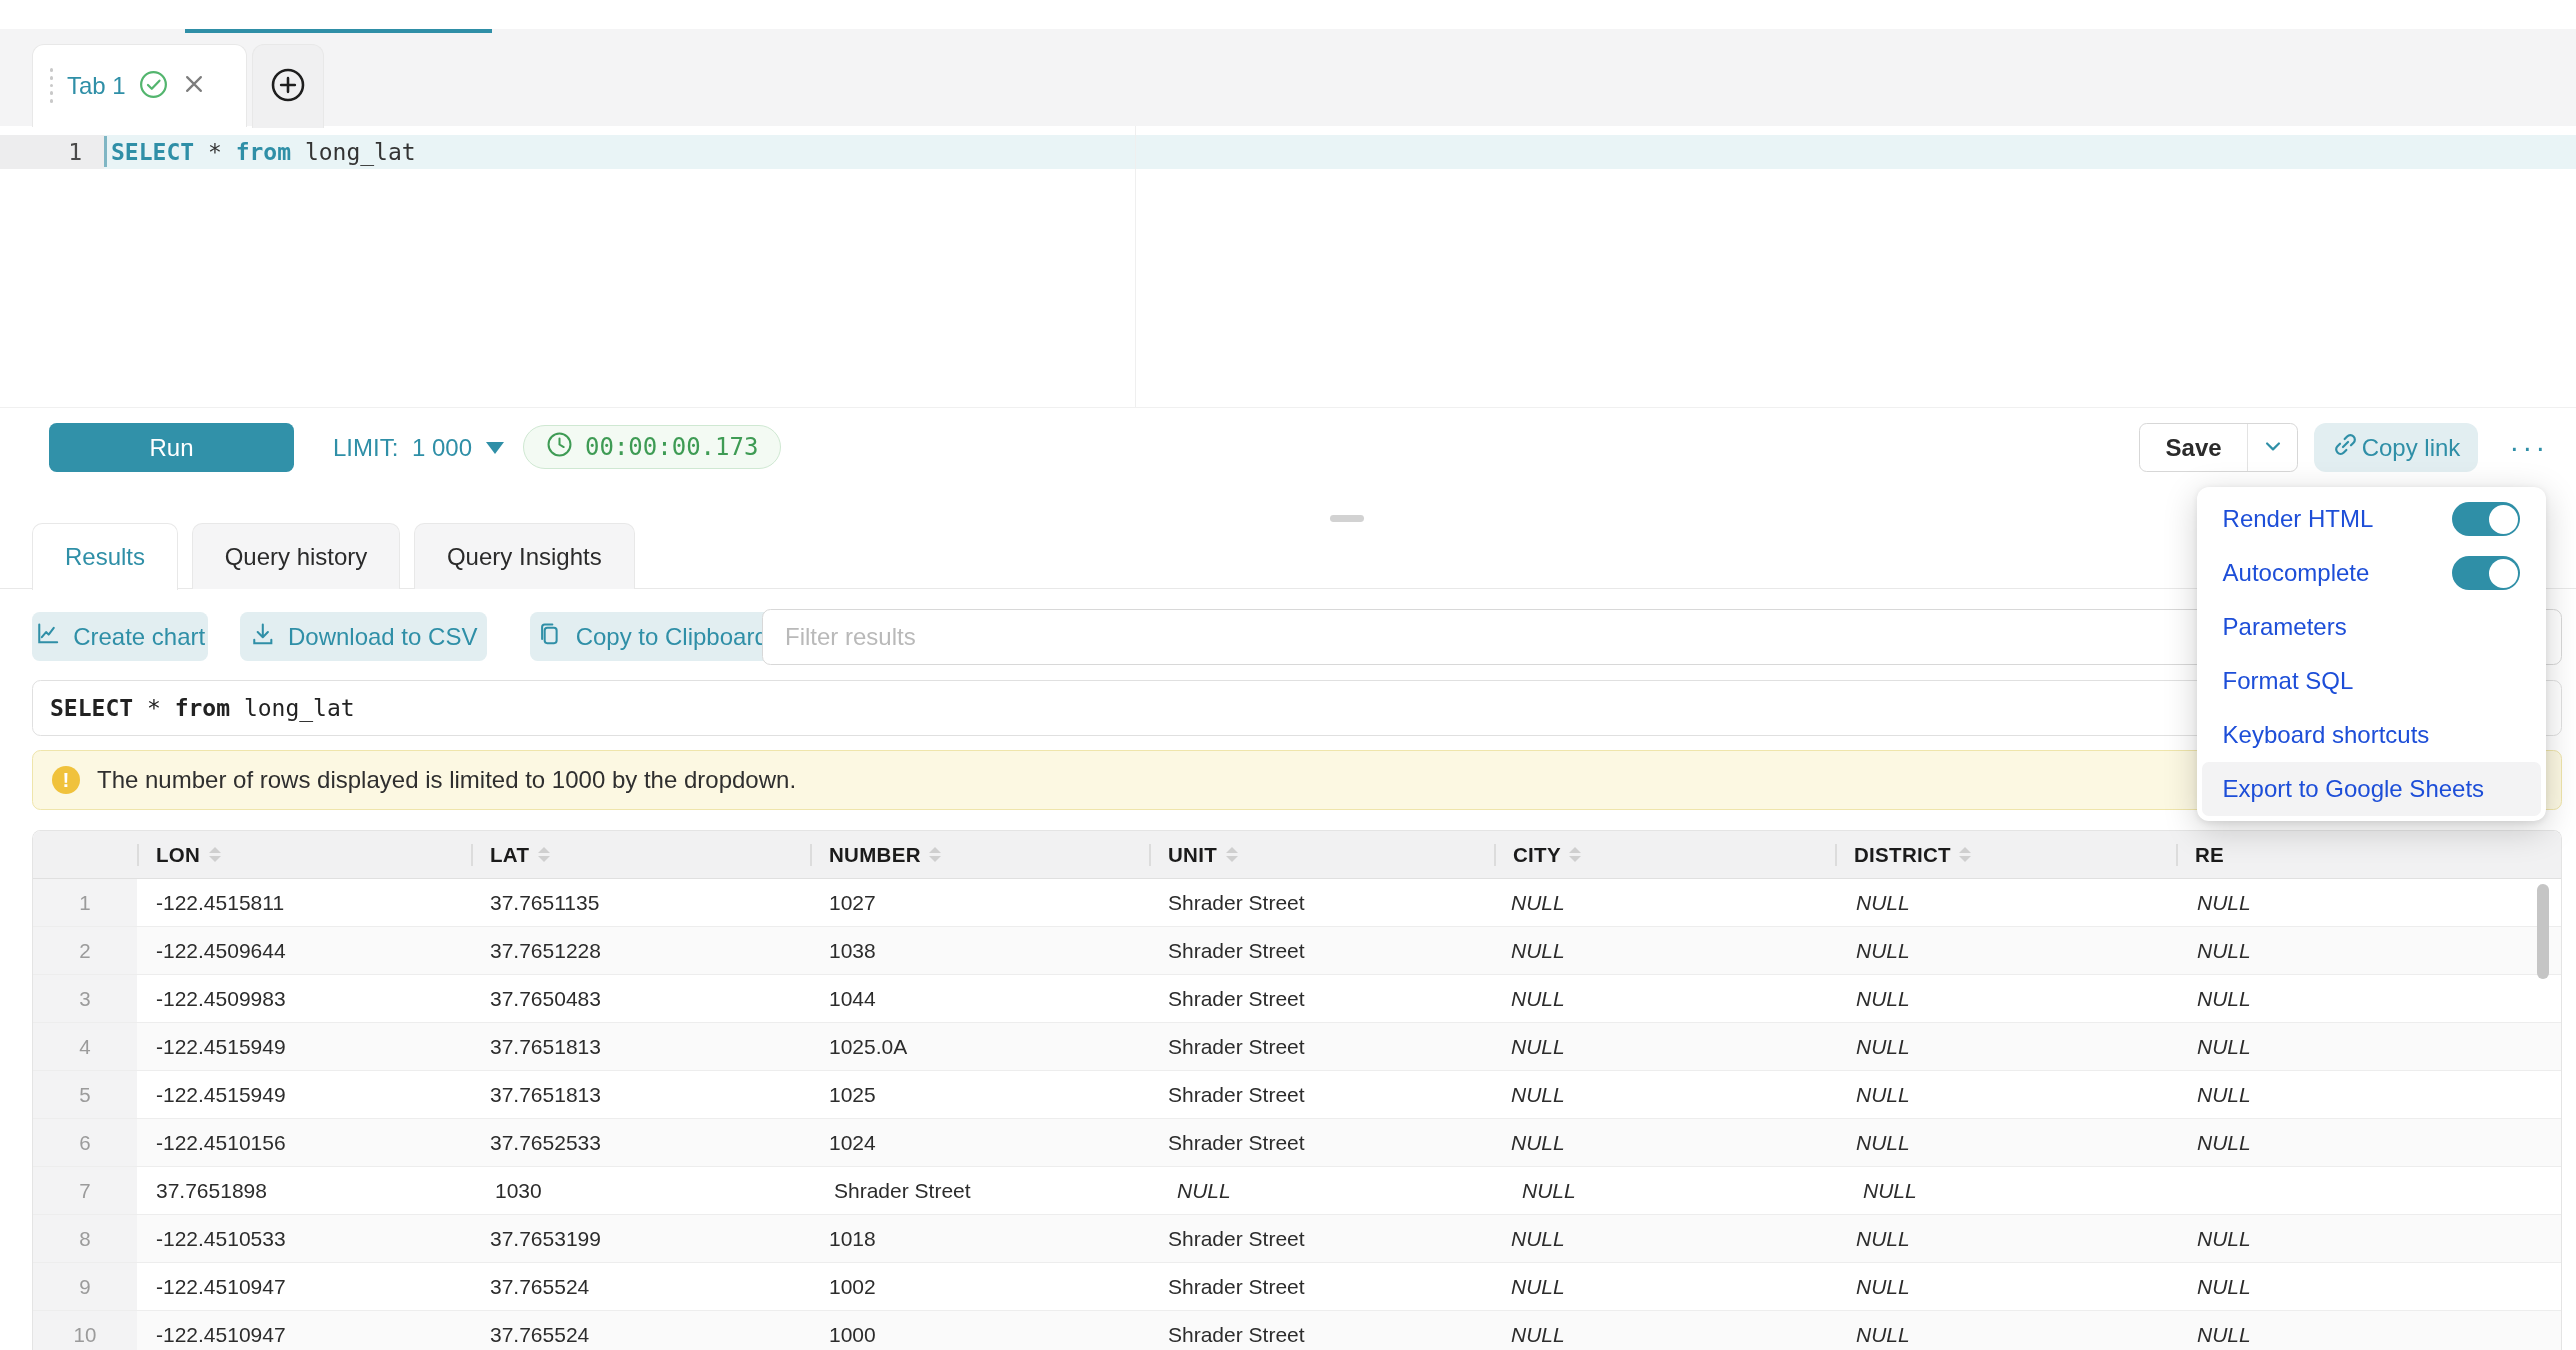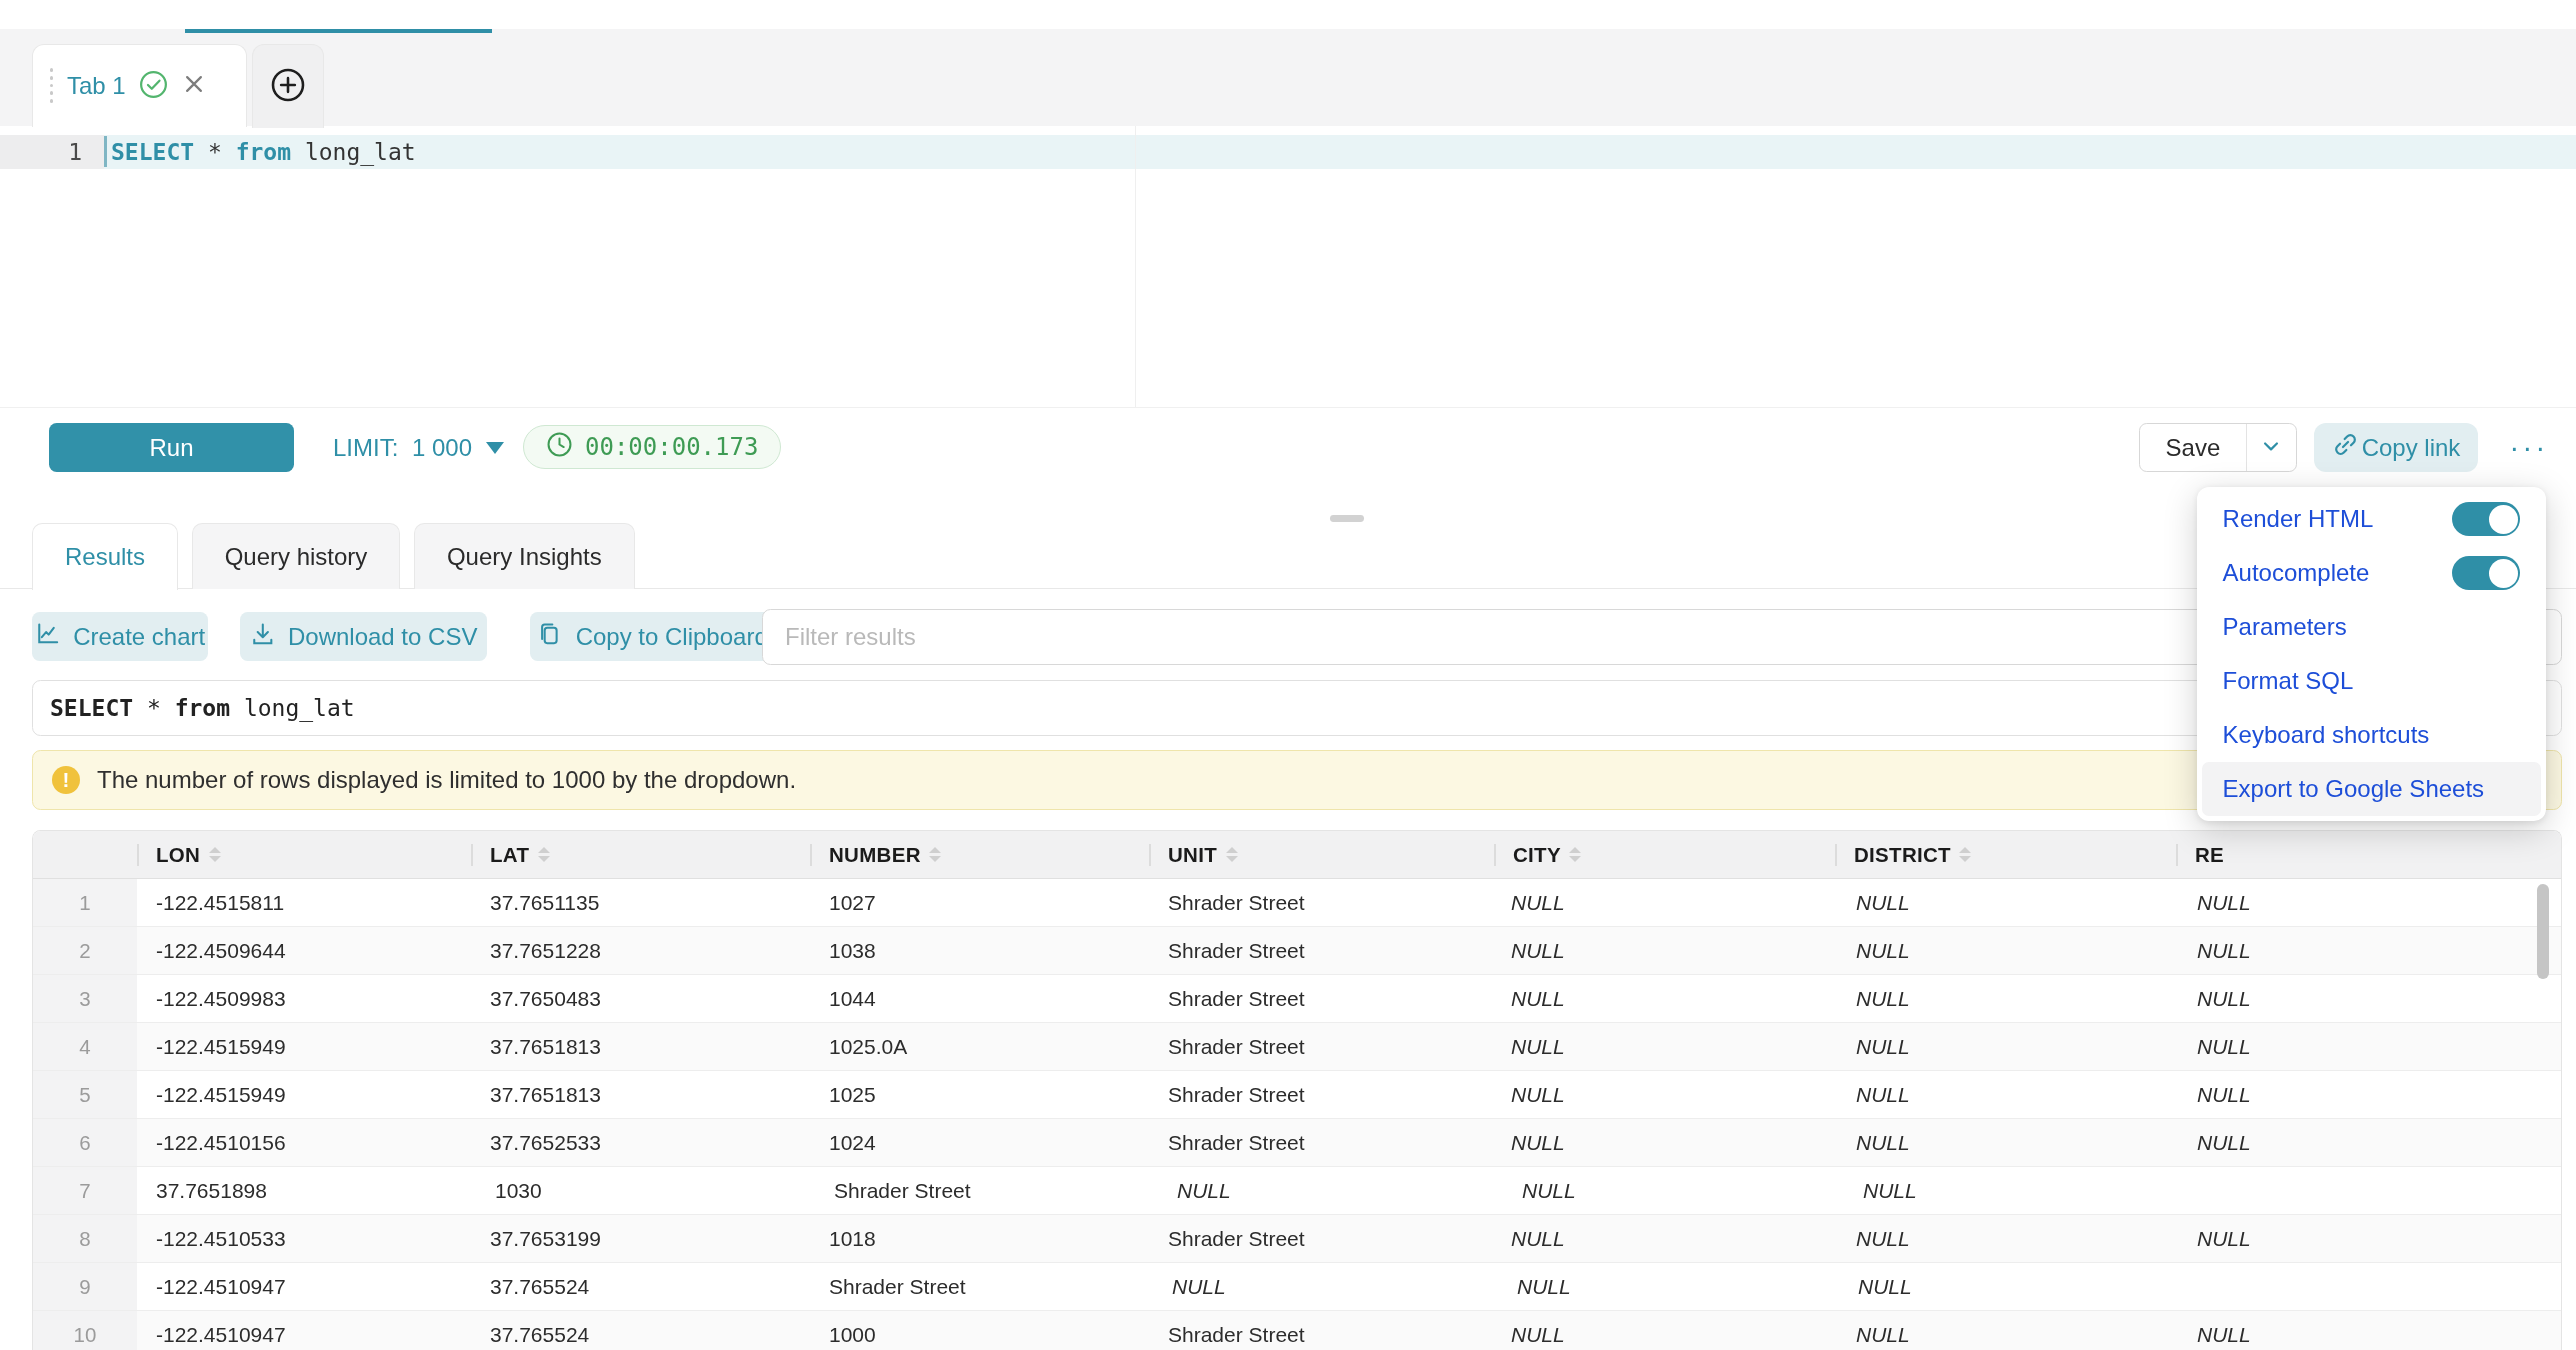--- a/index.html
+++ b/index.html
@@ -33,21 +33,21 @@
   
   .run-bar{position:absolute;left:0;top:378px;width:2576px;height:99px;background:#fff;border-top:0.9px solid #f0f0f0;}
   .run-btn{position:absolute;left:49px;top:15.3px;width:245px;height:49px;background:#3191a9;border-radius:7.7px;
     color:#fff;font-size:24px;display:flex;align-items:center;justify-content:center;}
   .limit{position:absolute;left:333px;top:15.3px;height:49px;display:flex;align-items:center;gap:13.6px;color:#2f8fa7;font-size:24px;font-weight:500;}
   .caret-down{width:0;height:0;border-left:9.4px solid transparent;border-right:9.4px solid transparent;border-top:12px solid #2f8fa7;}
   .timer{position:absolute;left:523px;top:17px;height:44px;padding:0 22px;border:1.7px solid #cfe8d2;background:#f3faf3;
     border-radius:24px;display:flex;align-items:center;gap:12px;box-sizing:border-box;}
   .timer span{font-size:24px;color:#3e9b54;}
   .save-split{position:absolute;left:2139px;top:15.3px;height:49px;display:flex;background:#fff;border:0.9px solid #d7d7d7;border-radius:7.7px;box-sizing:border-box;}
-  .save-main{padding:0 25.6px;display:flex;align-items:center;font-size:24px;color:#2b2b2b;}
+  .save-main{padding:0 25.6px;display:flex;align-items:center;font-size:24px;color:#2b2b2b;font-weight:bold;}
   .save-caret{width:49px;display:flex;align-items:center;justify-content:center;border-left:0.9px solid #e3e3e3;}
   .copy-link{position:absolute;left:2314px;top:15.3px;height:49px;width:164px;background:#e2eef1;border-radius:12px;
     display:flex;align-items:center;justify-content:center;gap:3px;color:#2f8fa7;font-size:24px;}
   .more-btn{position:absolute;left:2496px;top:15.3px;width:66px;height:49px;display:flex;align-items:center;justify-content:center;
     color:#2f8fa7;font-size:29px;letter-spacing:3.4px;}
 
   .drag-handle{position:absolute;left:1330px;top:486px;width:34px;height:6.8px;border-radius:3.4px;background:#d2d2d2;}
 
   
   .rtabs{position:absolute;left:32px;top:494px;display:flex;gap:13.6px;z-index:2;}
@@ -370,20 +370,21 @@
           <div class="td" style="width: 343px;">Shrader Street</div>
           <div class="td null" style="width: 345px;">NULL</div>
           <div class="td null" style="width: 341px;">NULL</div>
           <div class="td null" style="width: 341px;">NULL</div>
           <div class="td" style="width: 290px;"></div>
         </div>
         <div class="trow">
           <div class="td rownum" style="width: 104px;">9</div>
           <div class="td" style="width: 334px;">-122.4510947</div>
           <div class="td" style="width: 339px;">37.765524</div>
+          <div class="td" style="width: 339px;">1002</div>
           <div class="td" style="width: 343px;">Shrader Street</div>
           <div class="td null" style="width: 345px;">NULL</div>
           <div class="td null" style="width: 341px;">NULL</div>
           <div class="td null" style="width: 341px;">NULL</div>
           <div class="td" style="width: 290px;"></div>
         </div>
         <div class="trow striped">
           <div class="td rownum" style="width: 104px;">10</div>
           <div class="td" style="width: 334px;">-122.4510947</div>
           <div class="td" style="width: 339px;">37.765524</div>

